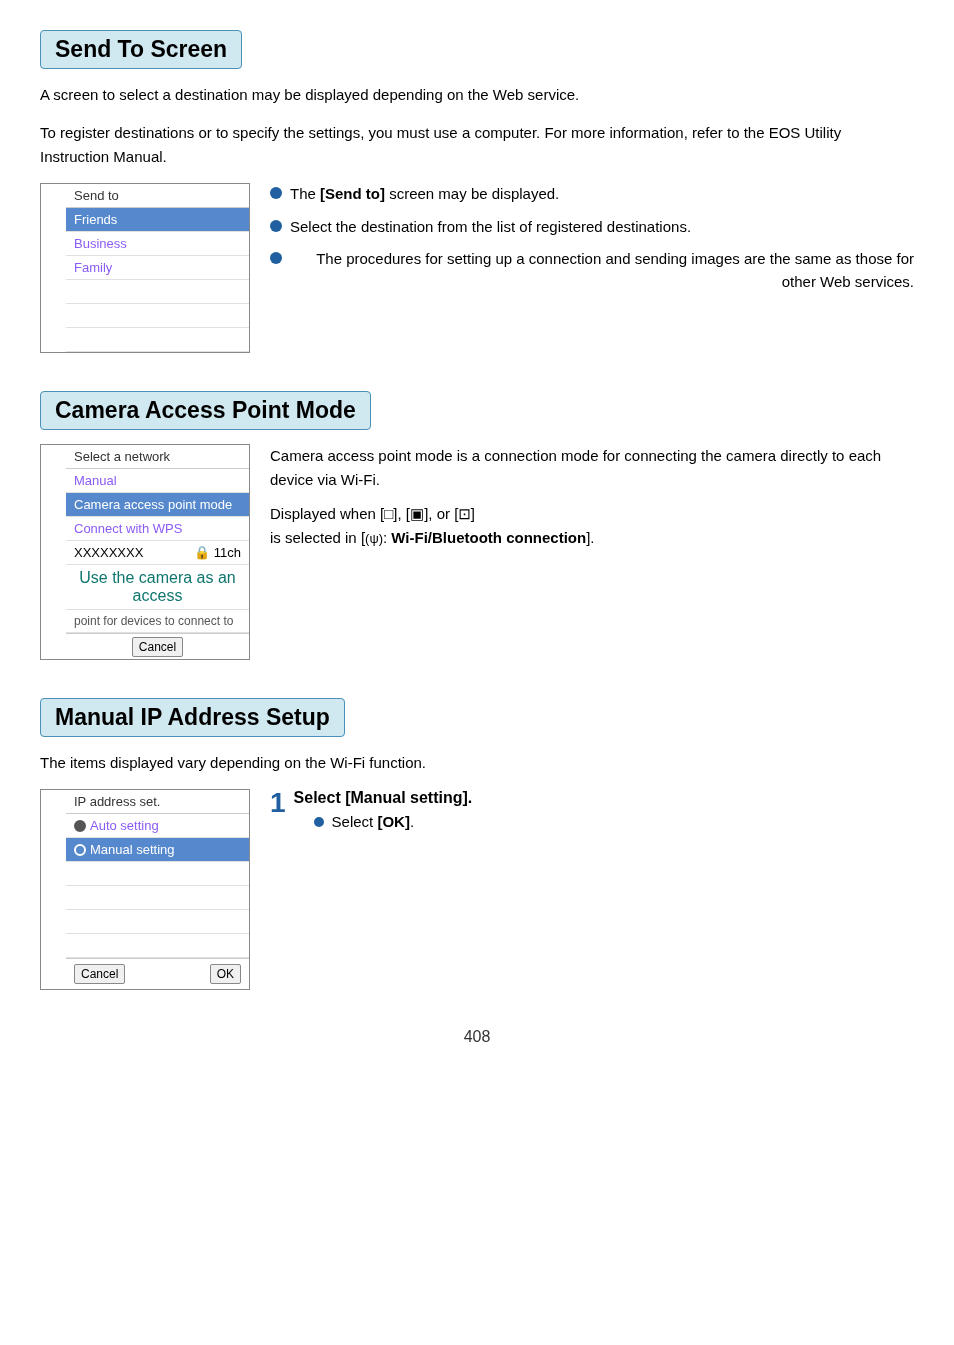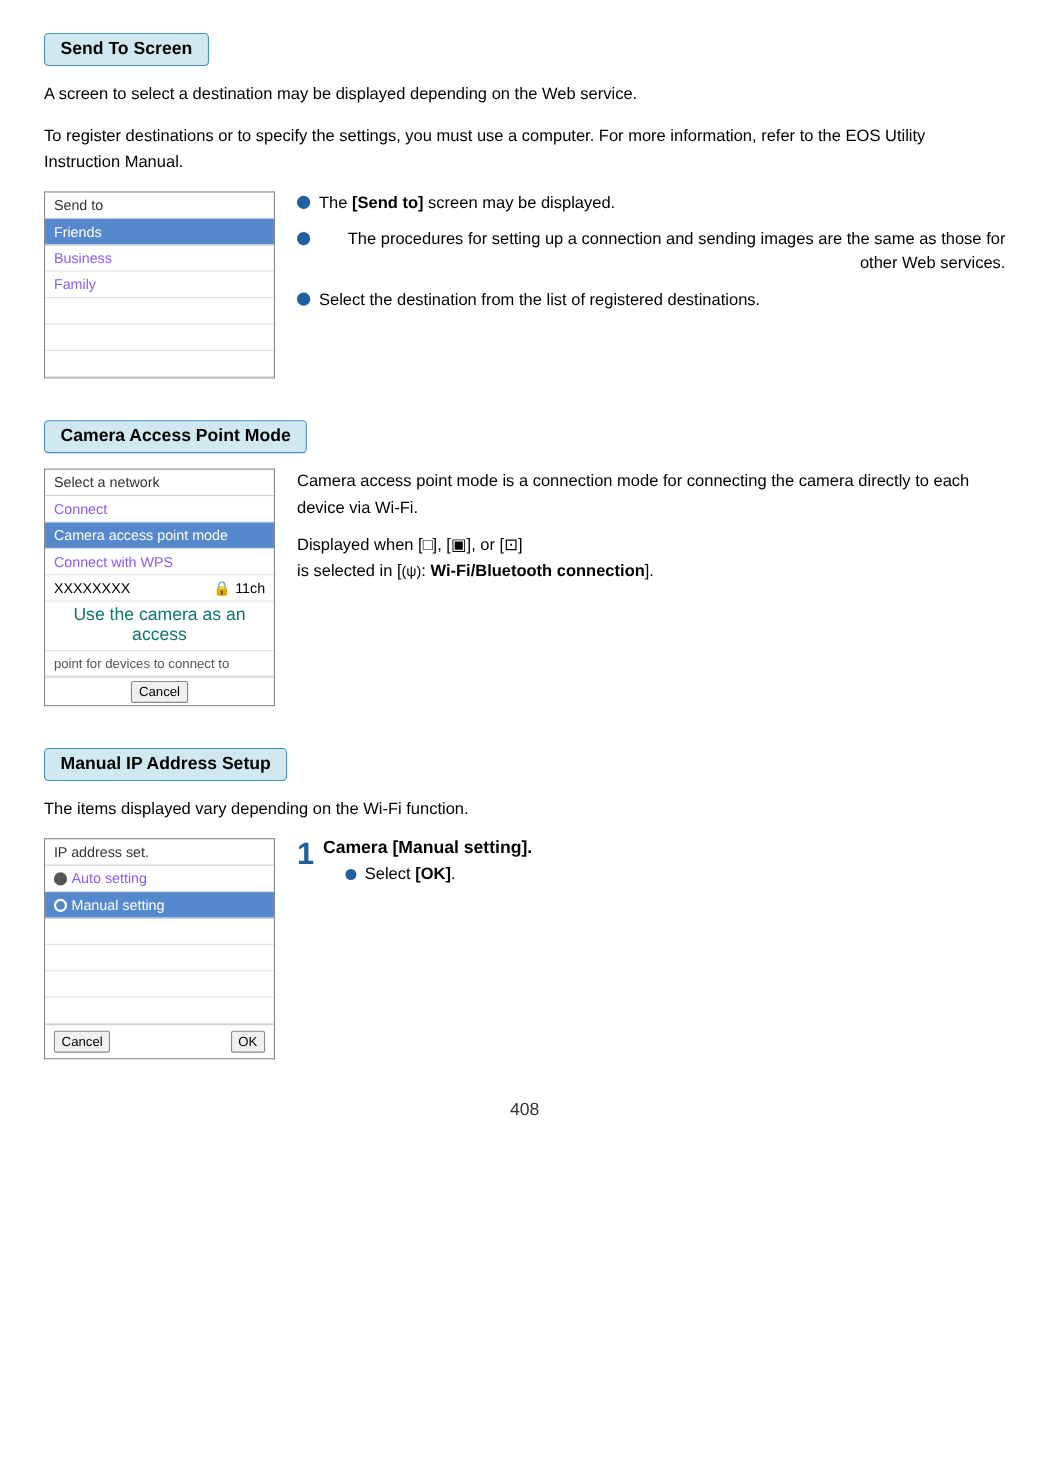--- a/index.html
+++ b/index.html
@@ -12,21 +12,21 @@
       min-height: 1345px;
       padding: 30px 40px;
     }
 
     
     .section-title {
       display: inline-block;
       background: #d0e8f0;
       border: 1.5px solid #4a90b8;
       border-radius: 4px;
-      font-size: 16px;
+      font-size: 23px;
       font-weight: bold;
       padding: 5px 14px;
       margin-bottom: 14px;
     }
 
     .section {
       margin-bottom: 38px;
     }
 
     .section-body {
@@ -36,20 +36,21 @@
     }
 
     
     .screen-mock {
       border: 1.5px solid #888;
       background: #fff;
       min-width: 200px;
       width: 210px;
       flex-shrink: 0;
       font-size: 13px;
+      padding-left: 25px;
     }
 
     .screen-mock .mock-header {
       padding: 4px 8px;
       color: #333;
       font-size: 13px;
       border-bottom: 1px solid #ccc;
     }
 
     .screen-mock .mock-row {
@@ -197,38 +198,38 @@
       <div class="mock-row">&nbsp;</div>
     </div>
 
     <ul class="bullet-list">
       <li>
         <span class="bullet-dot"></span>
         <span>The <strong>[Send to]</strong> screen may be displayed.</span>
       </li>
       <li>
         <span class="bullet-dot"></span>
-        <span>The procedures for setting up a connection and sending images are the same as those for other Web services.</span>
+        <span>Select the destination from the list of registered destinations.</span>
       </li>
       <li>
         <span class="bullet-dot"></span>
-        <span>Select the destination from the list of registered destinations.</span>
+        <span>The procedures for setting up a connection and sending images are the same as those for other Web services.</span>
       </li>
     </ul>
   </div>
 </div>
 
 <div class="section">
   <div class="section-title">Camera Access Point Mode</div>
 
   <div class="section-body">
 
     <div class="screen-mock">
       <div class="mock-header">Select a network</div>
-      <div class="mock-row">Connect</div>
+      <div class="mock-row">Manual</div>
       <div class="mock-row selected">Camera access point mode</div>
       <div class="mock-row">Connect with WPS</div>
       <div class="mock-lock-row">
         <span>XXXXXXXX</span>
         <span>🔒 11ch</span>
       </div>
       <div class="mock-row" style="font-size:16px; color:#0f766e; border-bottom:1px solid #e0e0e0; padding:4px 8px;text-align:center;">Use the camera as an access</div>
       <div class="mock-row" style="font-size:12px; color:#555; padding:4px 8px; border-bottom:1px solid #e0e0e0;">point for devices to connect to</div>
       <div style="text-align:center; padding:5px 8px; border-top:1px solid #ccc;">
         <span class="mock-footer-btn">Cancel</span>
@@ -268,21 +269,21 @@
       <div class="mock-footer">
         <span class="mock-footer-btn">Cancel</span>
         <span class="mock-footer-btn">OK</span>
       </div>
     </div>
 
     <div style="flex:1;">
       <div class="step-header">
         <span class="step-number">1</span>
         <div class="step-content">
-          <div class="step-title">Camera [Manual setting].</div>
+          <div class="step-title">Select [Manual setting].</div>
           <div class="sub-bullet">
             <span class="bullet-dot-sm"></span>
             <span>Select <strong>[OK]</strong>.</span>
           </div>
         </div>
       </div>
     </div>
   </div>
 </div>
 

